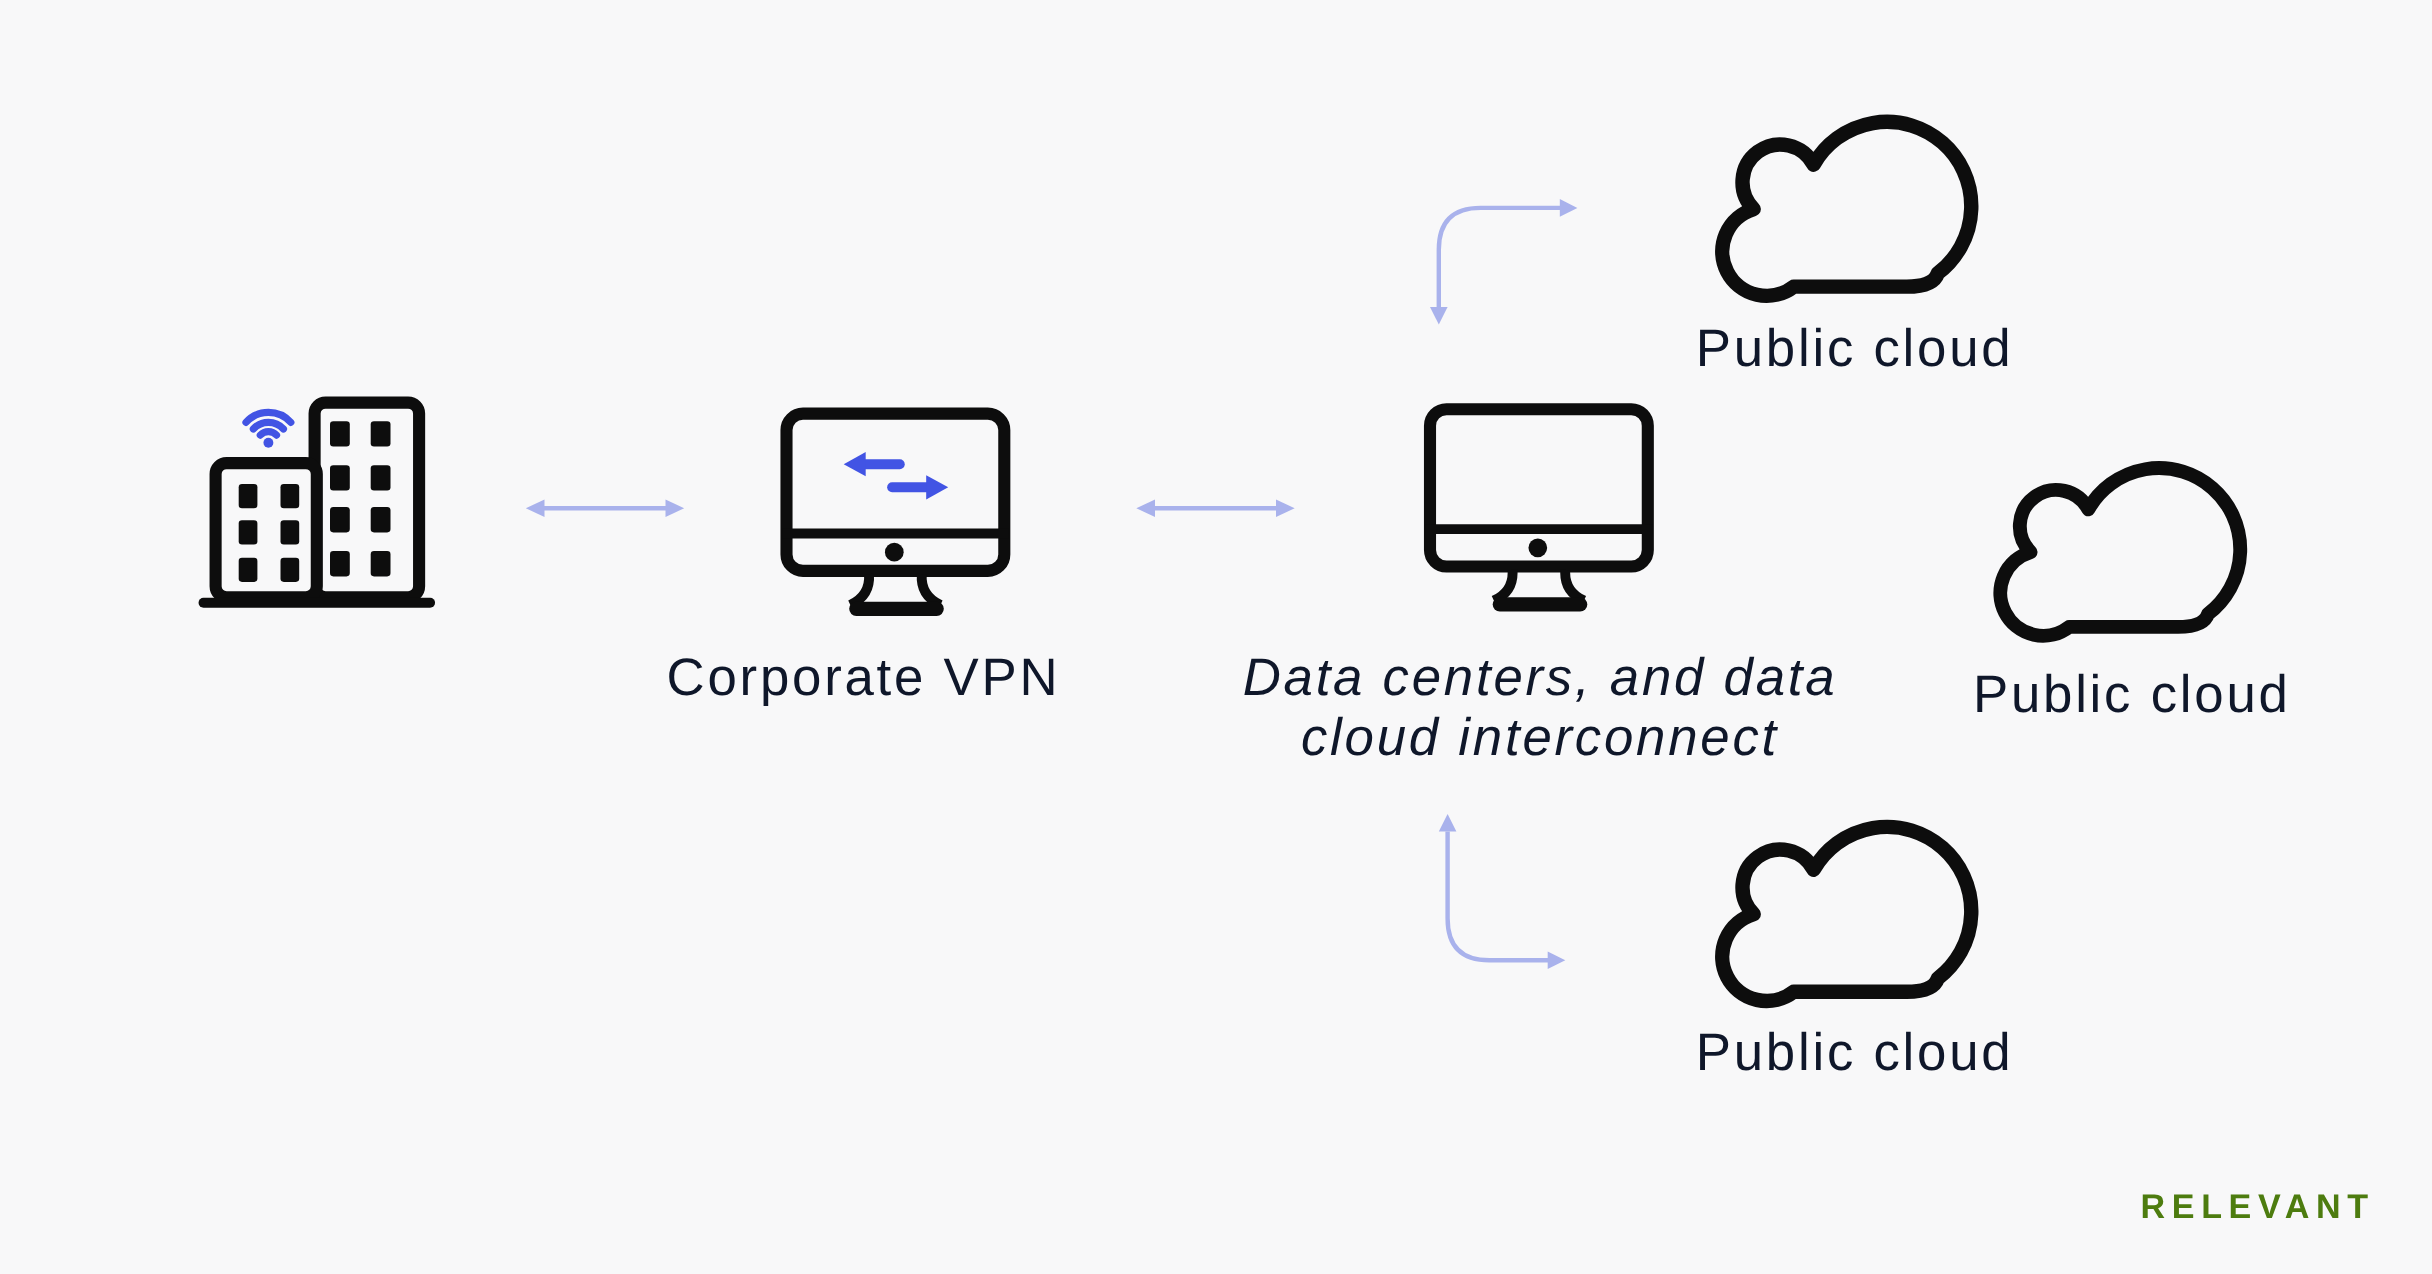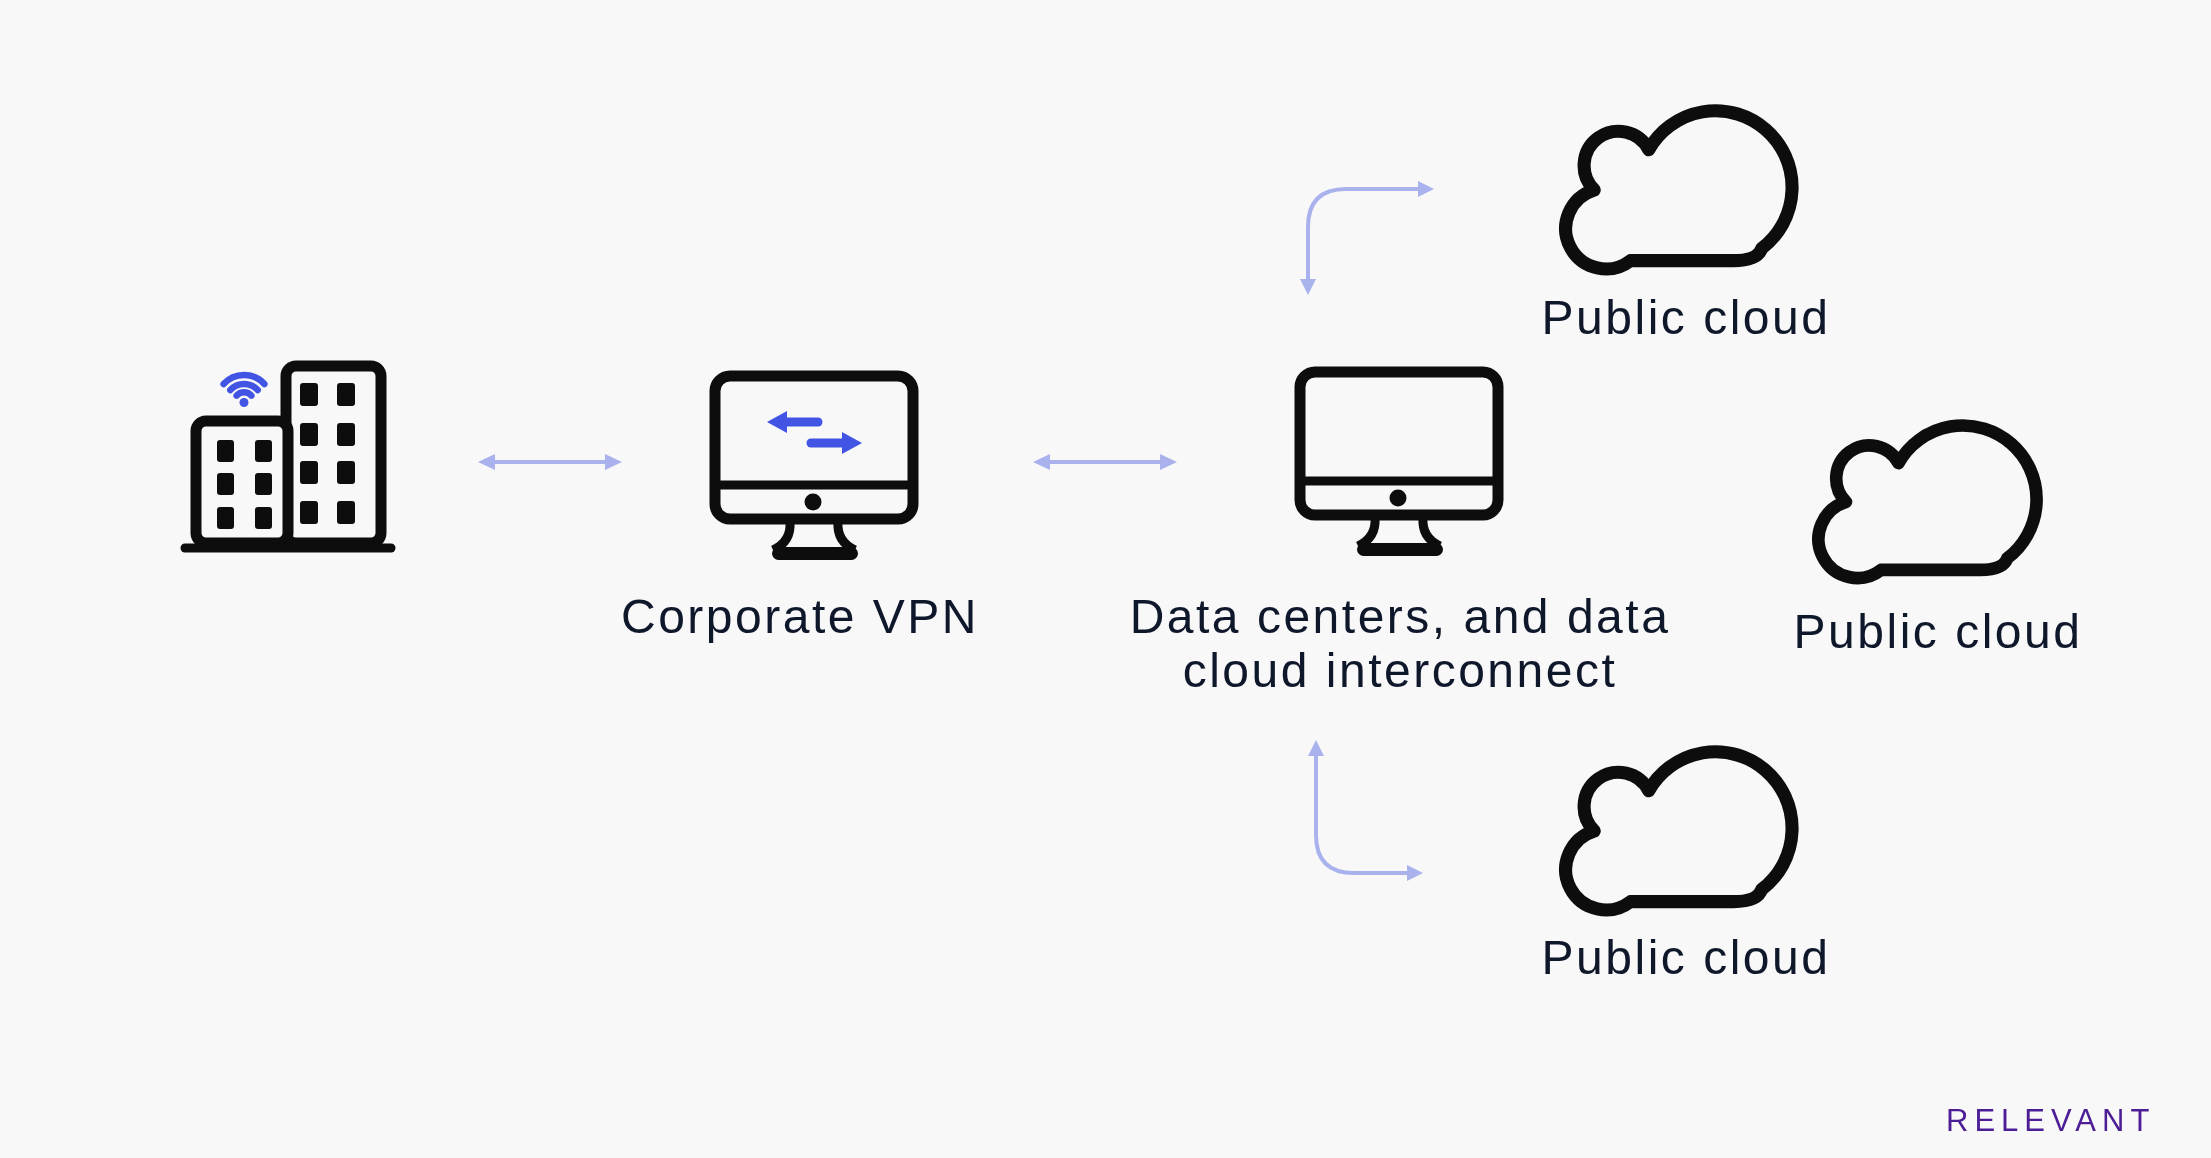--- a/index.html
+++ b/index.html
@@ -17,26 +17,25 @@
     text-align:center;
     color:#0f172a;
     font-size:48px;
     font-weight:400;
     letter-spacing:2.5px;
     line-height:54px;
     white-space:nowrap;
   }
   .logo{
     position:absolute;
-    color:#4c1d95;
+    color:#4d7c0f;
     font-size:31px;
-    font-weight:400;
+    font-weight:700;
     letter-spacing:6px;
     line-height:34px;
-    margin-top:24px;
   }
   svg{display:block;overflow:visible;}
 </style>
 </head>
 <body>
 
 <div class="canvas">
 
   <svg width="0" height="0" class="abs" aria-hidden="true">
     <defs>
@@ -99,34 +98,34 @@
     <svg width="218" height="198" viewBox="0 0 218 198">
       <use href="#monitor-shape"></use>
       <g>
         <line x1="113" y1="56" x2="80" y2="56" stroke="#4254e4" stroke-width="9" stroke-linecap="round"></line>
         <polygon points="62,56 82,45 82,67" fill="#4254e4"></polygon>
         <line x1="106" y1="77" x2="139" y2="77" stroke="#4254e4" stroke-width="9" stroke-linecap="round"></line>
         <polygon points="157,77 137,66 137,88" fill="#4254e4"></polygon>
       </g>
     </svg>
   </div>
-  <div class="label" style="left:600px;top:590px;width:400px;">Corporate VPN</div>
+  <div class="label" style="left:585px;top:590px;width:400px;">Corporate VPN</div>
 
   <svg class="abs" style="left:1032px;top:453px;" width="146" height="18" viewBox="0 0 146 18">
     <line x1="16" y1="9" x2="130" y2="9" stroke="#a9b2ec" stroke-width="4"></line>
     <polygon points="1,9 18,1 18,17" fill="#a9b2ec"></polygon>
     <polygon points="145,9 128,1 128,17" fill="#a9b2ec"></polygon>
   </svg>
 
   <div class="abs" style="left:1290px;top:362px;">
     <svg width="218" height="198" viewBox="0 0 218 198">
       <use href="#monitor-shape"></use>
     </svg>
   </div>
-  <div class="label" style="left:1100px;top:590px;width:600px;">
+  <div class="label" style="left:1100px;top:590px;width:600px;font-style:italic;">
     <div>Data centers, and data</div>
     <div>cloud interconnect</div>
   </div>
 
   <svg class="abs" style="left:1294px;top:175px;" width="150" height="130" viewBox="0 0 150 130">
     <path d="M 126 14 H 52 Q 14 14 14 52 V 104" fill="none" stroke="#a9b2ec" stroke-width="4"></path>
     <polygon points="140,14 124,6 124,22" fill="#a9b2ec"></polygon>
     <polygon points="14,120 6,104 22,104" fill="#a9b2ec"></polygon>
   </svg>
 

